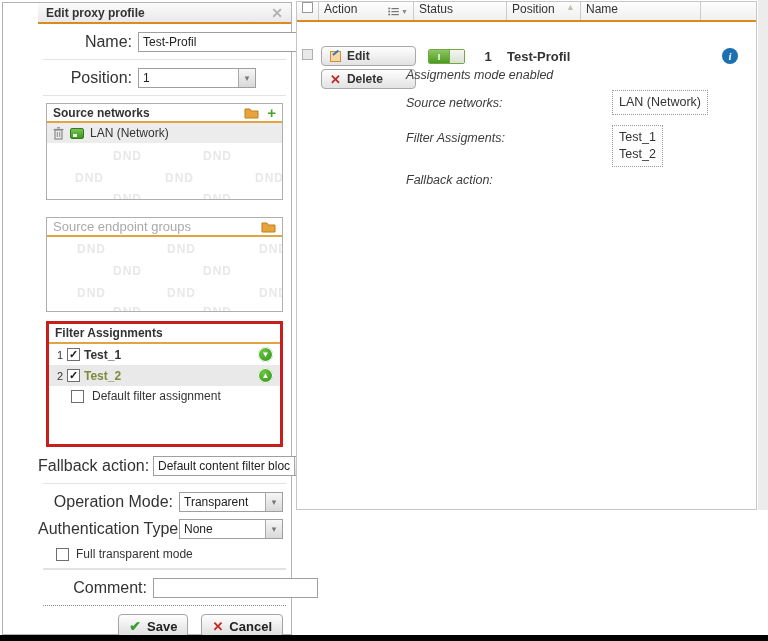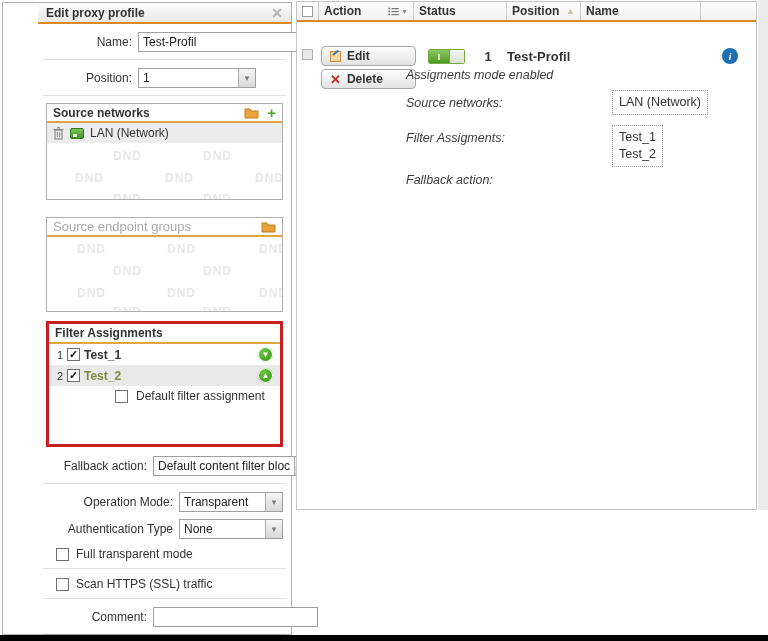--- a/index.html
+++ b/index.html
@@ -5,21 +5,21 @@
   * { box-sizing: border-box; margin: 0; padding: 0; }
   html,body { width:768px; height:641px; background:#fff; font-family:"Liberation Sans",sans-serif; position:relative; overflow:hidden; }
 
   
   .lp { position:absolute; left:2px; top:2px; width:290px; height:633px; background:#fff; border:1px solid #b2b2b2;padding-left:35px; }
   .lp-title { height:21px; display:flex; align-items:center; padding:0 8px; background:linear-gradient(#fbfbfb,#e9e9e9); border-bottom:2px solid #db8b1e; }
   .lp-title .t { font-weight:bold; font-size:12px; color:#333; flex:1; }
   .close { color:#b3b3b3; font-weight:bold; font-size:14px; cursor:pointer; }
 
   .frow { display:flex; align-items:center; margin:8px 8px 7px 0; }
-  .frow label { text-align:right; padding-right:6px; font-size:12px; color:#333; white-space:nowrap; overflow:hidden; }
+  .frow label { text-align:right; padding-right:6px; font-size:16px; color:#333; white-space:nowrap; overflow:hidden; }
   .lw95 { width:100px; min-width:100px; }
   .lw108 { width:115px; min-width:115px; }
   .lw134 { width:141px; min-width:141px; }
   .ti { height:20px; border:1px solid #9f9f9f; font-family:"Liberation Sans",sans-serif; font-size:12px; padding:0 4px; color:#222; }
   .w183 { width:183px; } .w168 { width:168px; } .w166 { width:166px; } .w140 { width:140px; } .w118 { width:118px; }
   .sel { height:20px; border:1px solid #9f9f9f; background:#fff; display:flex; align-items:center; cursor:pointer; }
   .sel-v { flex:1; font-size:12px; color:#222; padding:0 4px; white-space:nowrap; overflow:hidden; }
   .sel-b { width:17px; height:18px; background:linear-gradient(#f6f6f6,#d9d9d9); border-left:1px solid #a9a9a9; color:#777; font-size:9px; display:flex; align-items:center; justify-content:center; }
   .sep { border-top:1px solid #e2e2e2; margin:0 5px; }
   .dotsep { border-top:1px dotted #8a8a8a; margin:7px 5px 0 5px; }
@@ -35,40 +35,40 @@
 
   .fabox { margin:9px 8px 0 8px; border:3px solid #c81e1e; background:#fff; }
   .fabox .box-hd { height:20px; border-bottom:2px solid #e0a440; }
   .fa-row { height:21px; display:flex; align-items:center; padding:0 7px 0 4px; font-size:12px; }
   .fa-row.alt { background:#e9e9e9; }
   .fa-num { width:10px; text-align:right; font-size:11px; color:#333; }
   .cbx { width:13px; height:13px; border:1px solid #6e6e6e; background:#fff; display:inline-flex; align-items:center; justify-content:center; font-size:11px; font-weight:bold; color:#1a1a1a; margin:0 4px; cursor:pointer; line-height:1; }
   .fa-lb { font-weight:bold; color:#333; }
   .fa-lb.olive { color:#7d8b3b; }
   .carr { width:15px; height:15px; border-radius:50%; background:radial-gradient(circle at 35% 30%, #6cc441, #2f9318); color:#fff; font-size:8px; display:flex; align-items:center; justify-content:center; margin-left:auto; cursor:pointer; box-shadow:0 0 0 1px #fff inset; }
-  .fa-def { height:20px; display:flex; align-items:center; padding-left:18px; font-size:12px; color:#333;margin-left:44px; }
+  .fa-def { height:20px; display:flex; align-items:center; padding-left:18px; font-size:12px; color:#333; }
   .fa-fill { height:38px; }
 
   .ckrow { display:flex; align-items:center; margin:8px 0 7px 14px; font-size:12px; color:#333; }
   .ckrow .cbx { margin-right:7px; }
 
   .btnrow { display:flex; justify-content:flex-end; gap:13px; margin:8px 8px 0 0; }
   .btn { display:inline-flex; align-items:center; gap:6px; height:24px; padding:0 10px; border:1px solid #a5a5a5; border-radius:4px; background:linear-gradient(#fefefe,#dcdcdc); font-size:13px; font-weight:bold; color:#222; cursor:pointer; box-shadow:0 1px 1px rgba(0,0,0,.15); }
   .gi { color:#3a9d3a; font-size:14px; font-weight:bold; }
   .ri { color:#bf2b22; font-size:13px; font-weight:bold; }
 
   
   .icn { display:inline-flex; align-items:center; }
   .nic { width:14px; height:11px; background:linear-gradient(#7cc257,#3f9423); border:1px solid #2f7d18; border-radius:2px; position:relative; }
   .nic:after { content:""; position:absolute; left:2px; bottom:1px; width:4px; height:3px; background:#eaf5e4; }
 
   
   .rp { position:absolute; left:296px; top:1px; width:461px; height:509px; background:#fff; border:1px solid #c6c6c6; }
   .thead { display:flex; height:20px; background:linear-gradient(#fdfdfd,#f0f0f0); border-bottom:2px solid #db8b1e; }
-  .th { display:flex; align-items:center; padding:0 5px; font-size:12px; font-weight:bold; color:#333; border-right:1px solid #ccc; }
+  .th { display:flex; padding:0 5px; font-size:12px; font-weight:normal; color:#333; border-right:1px solid #ccc; }
   .th.cb { width:22px; justify-content:center; padding:0; }
   .th.act { width:95px; } .th.st { width:93px; } .th.pos { width:74px; } .th.nm { width:120px; }
   .th.fill { flex:1; border-right:none; }
   .hcb { width:11px; height:11px; border:1px solid #999; background:#fff; cursor:pointer; }
   .menu-ic { margin-left:auto; display:flex; align-items:center; gap:2px; cursor:pointer; }
   .menu-arrow { font-size:7px; color:#8a8a8a; }
   .sort { margin-left:auto; font-size:9px; color:#c8bfae; }
 
   .tbody { position:relative; height:487px; }
   .rowcb { position:absolute; left:5px; top:27px; width:11px; height:11px; border:1px solid #b0b0b0; background:#e9e9e9; cursor:pointer; }
@@ -222,24 +222,20 @@
       <span class="sel-b">▾</span>
     </div>
   </div>
 
   <div class="ckrow">
     <span class="cbx"></span>
     <span>Full transparent mode</span>
   </div>
   <div class="sep"></div>
 
-  <div class="ckrow">
-    <span class="cbx"></span>
-    <span>Scan HTTPS (SSL) traffic</span>
-  </div>
   <div class="sep"></div>
 
   <div class="frow">
     <label class="lw108">Comment:</label>
     <input class="ti w168" value="" style="">
   </div>
 
   <div class="dotsep"></div>
   <div class="btnrow">
     <button class="btn">

